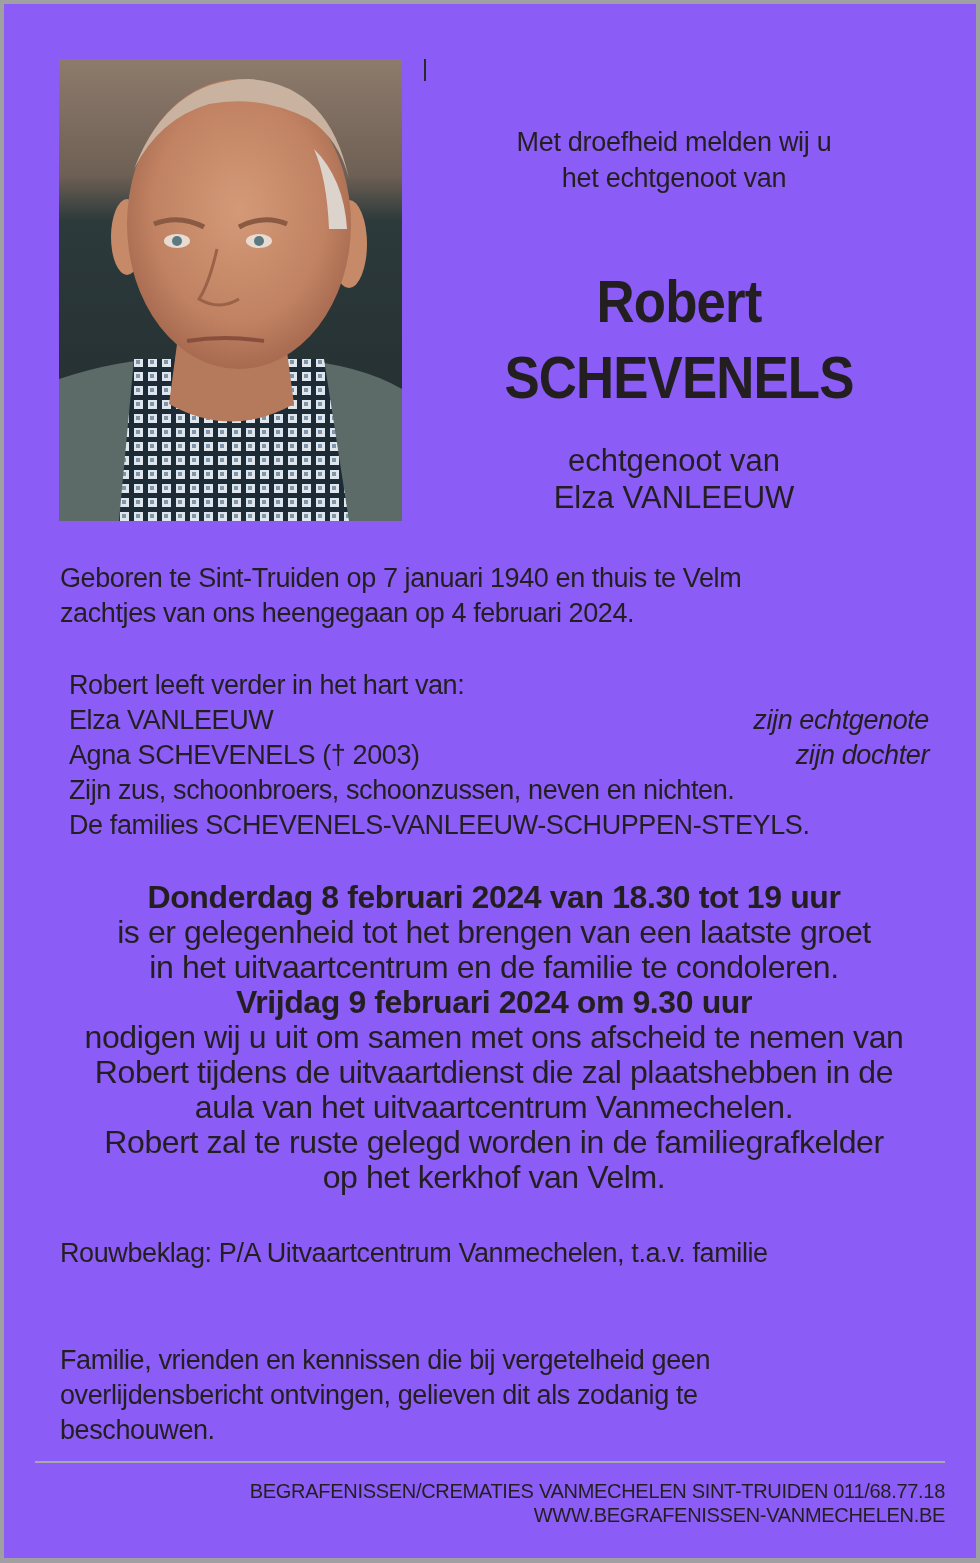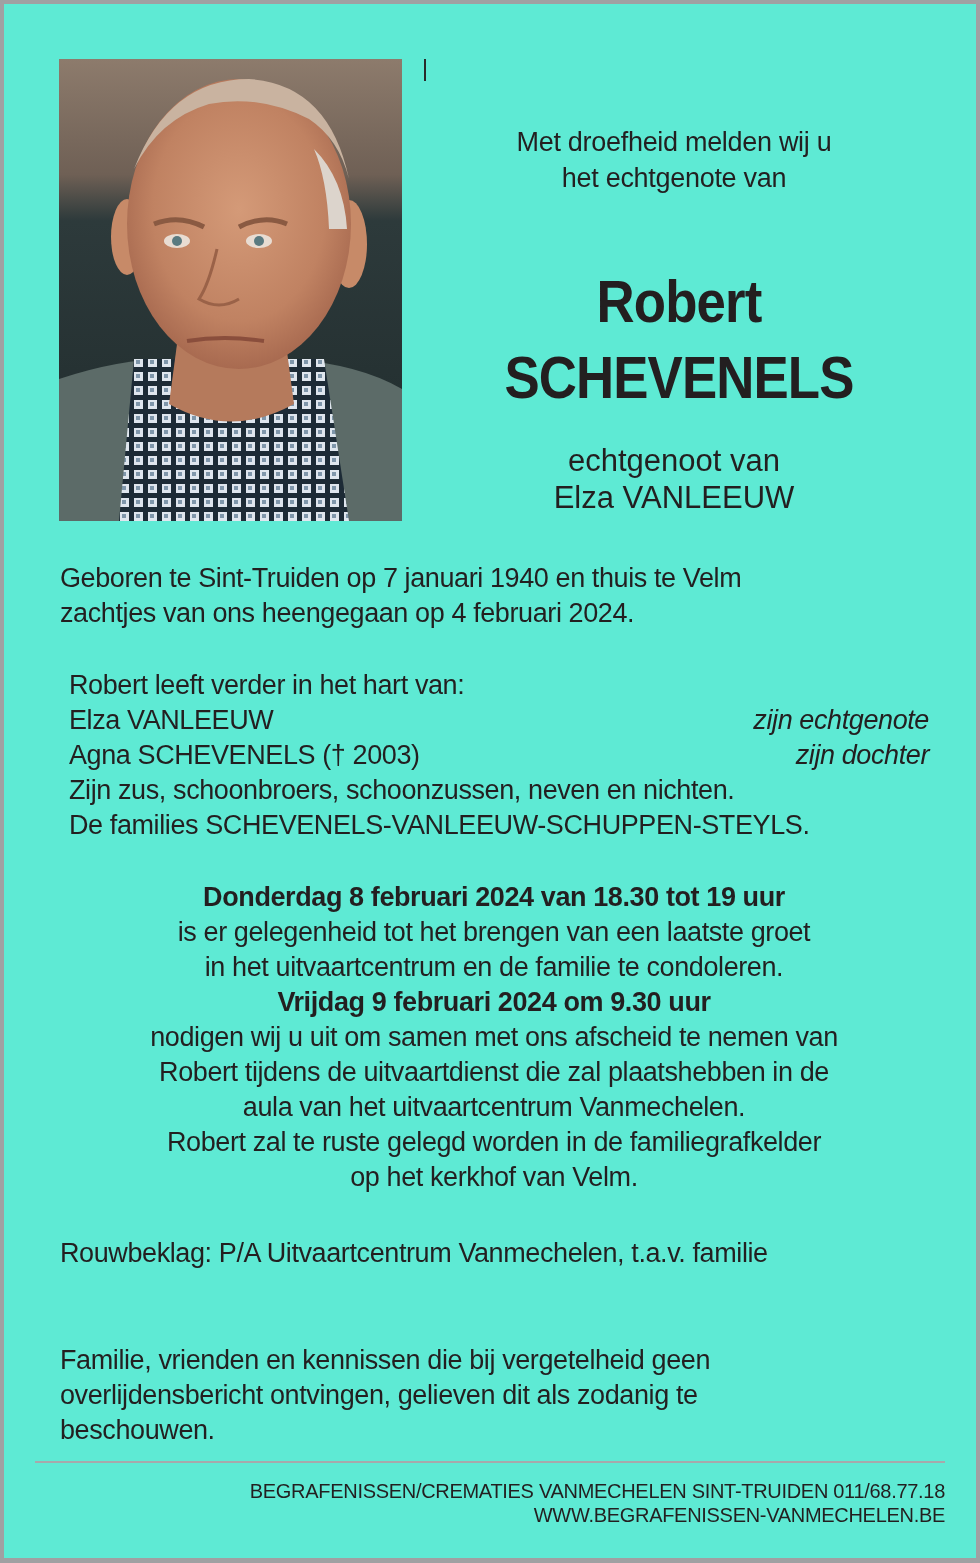--- a/index.html
+++ b/index.html
@@ -8,21 +8,21 @@
       background: #a0a0a2;
       font-family: "Liberation Sans", sans-serif;
       color: #231f20;
       position: relative;
       overflow: hidden;
     }
     .page {
       position: absolute;
       left: 4px; top: 4px;
       width: 972px; height: 1554px;
-      background: #5eead4;
+      background: #8b5cf6;
     }
     .photo {
       position: absolute;
       left: 55px; top: 55px;
       width: 343px; height: 462px;
       overflow: hidden;
       background: linear-gradient(180deg, #8a7a6c 0%, #7a6a5e 22%, #3b4646 35%, #1d2a2e 60%, #27302f 100%);
     }
     .photo svg { display: block; width: 100%; height: 100%; }
     .cursor-mark {
@@ -71,21 +71,21 @@
     }
     .born { top: 557px; }
     .family { top: 664px; margin-left: 9px; }
     .family .row { display: flex; justify-content: space-between; }
     .family .rel { font-style: italic; }
     .ceremony {
       position: absolute;
       left: 40px; top: 876px;
       width: 900px;
       text-align: center;
-      font-size: 27px;
+      font-size: 32px;
       line-height: 35px;
       letter-spacing: -0.4px;
     }
     .ceremony .b { font-weight: bold; }
     .rouw { top: 1232px; }
     .notice { top: 1339px; }
     .divider {
       position: absolute;
       left: 31px; top: 1457px;
       width: 910px; height: 2px;
@@ -154,21 +154,21 @@
       <path d="M158 190 Q150 225 140 240 Q160 252 180 240" stroke="#9a6248" stroke-width="3" fill="none"></path>
 
       <path d="M128 282 Q165 276 205 282" stroke="#8a4e3c" stroke-width="4" fill="none"></path>
     </svg>
   </div>
 
   <div class="cursor-mark"></div>
 
   <div class="intro">
     <div>Met droefheid melden wij u</div>
-    <div>het echtgenote van</div>
+    <div>het echtgenoot van</div>
   </div>
 
   <div class="name">
     <div>Robert</div>
     <div>SCHEVENELS</div>
   </div>
 
   <div class="spouse">
     <div>echtgenoot van</div>
     <div>Elza VANLEEUW</div>

